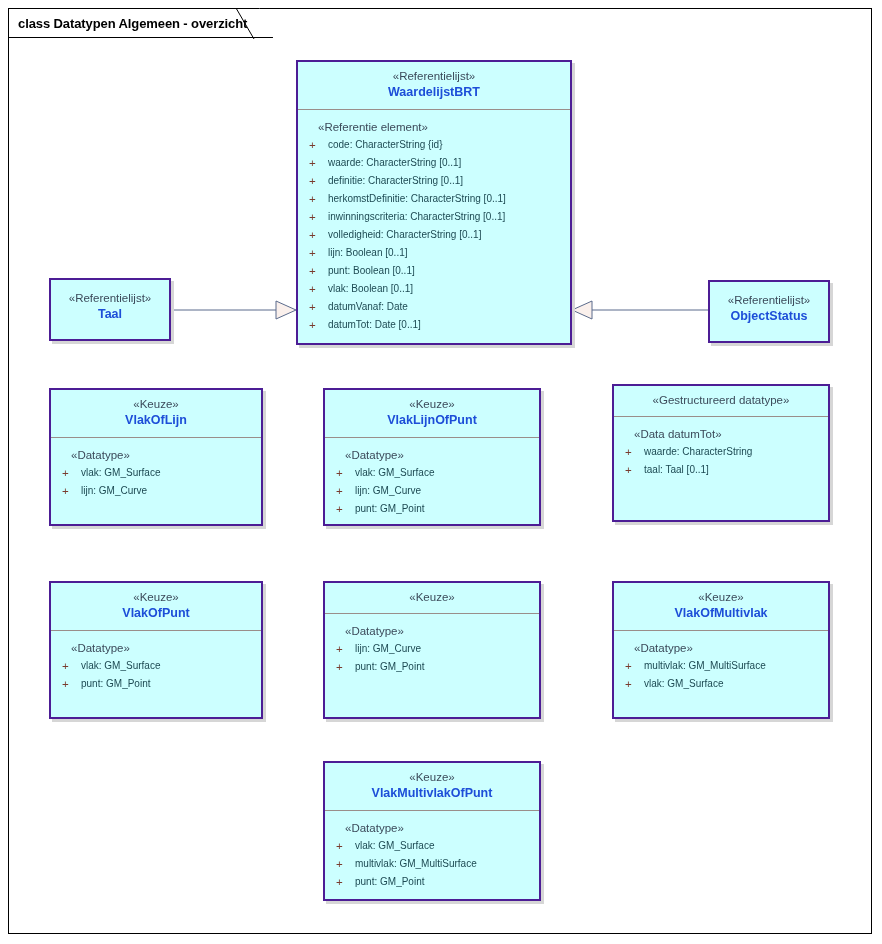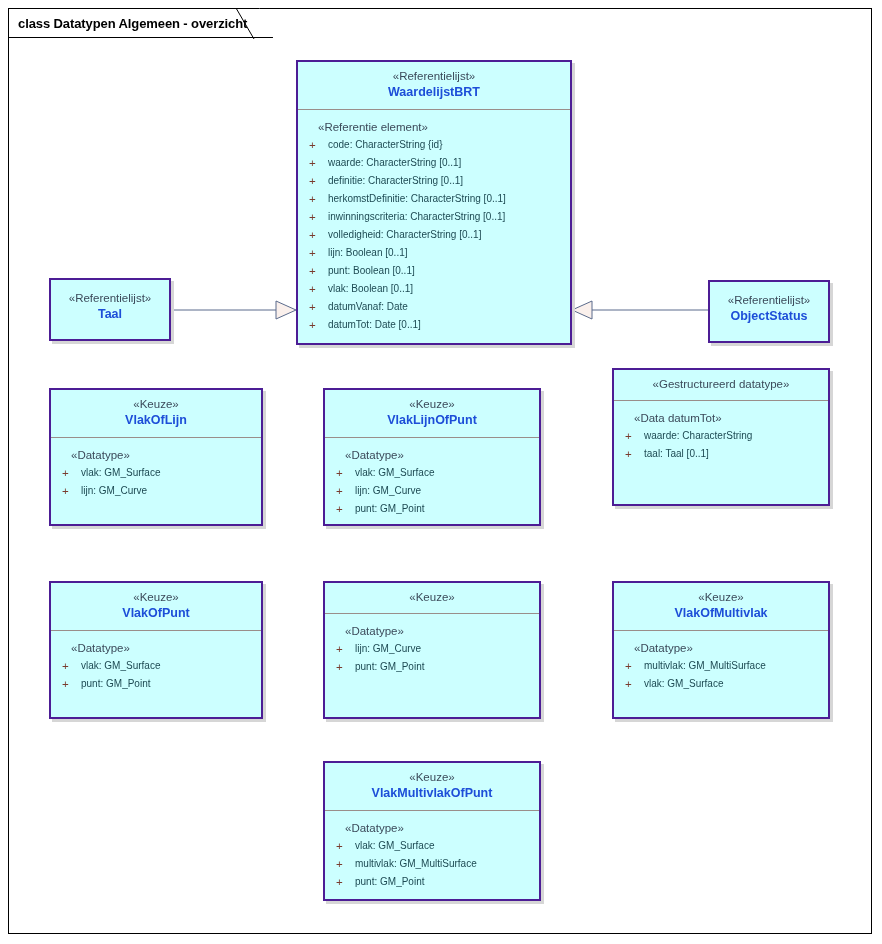--- a/index.html
+++ b/index.html
@@ -242,21 +242,21 @@
         <span class="attr-vis">+</span>
         <span class="attr-text">lijn: GM_Curve</span>
       </div>
       <div class="attr-row">
         <span class="attr-vis">+</span>
         <span class="attr-text">punt: GM_Point</span>
       </div>
     </div>
   </div>
 
-  <div class="uml-class" style="left:612px; top:368px; width:218px; height:138px;">
+  <div class="uml-class" style="left:612px; top:384px; width:218px; height:138px;">
     <div class="uml-header">
       <div class="stereotype">«Gestructureerd datatype»</div>
     </div>
     <div class="uml-body">
       <div class="compartment-stereotype">«Data datumTot»</div>
       <div class="attr-row">
         <span class="attr-vis">+</span>
         <span class="attr-text">waarde: CharacterString</span>
       </div>
       <div class="attr-row">

